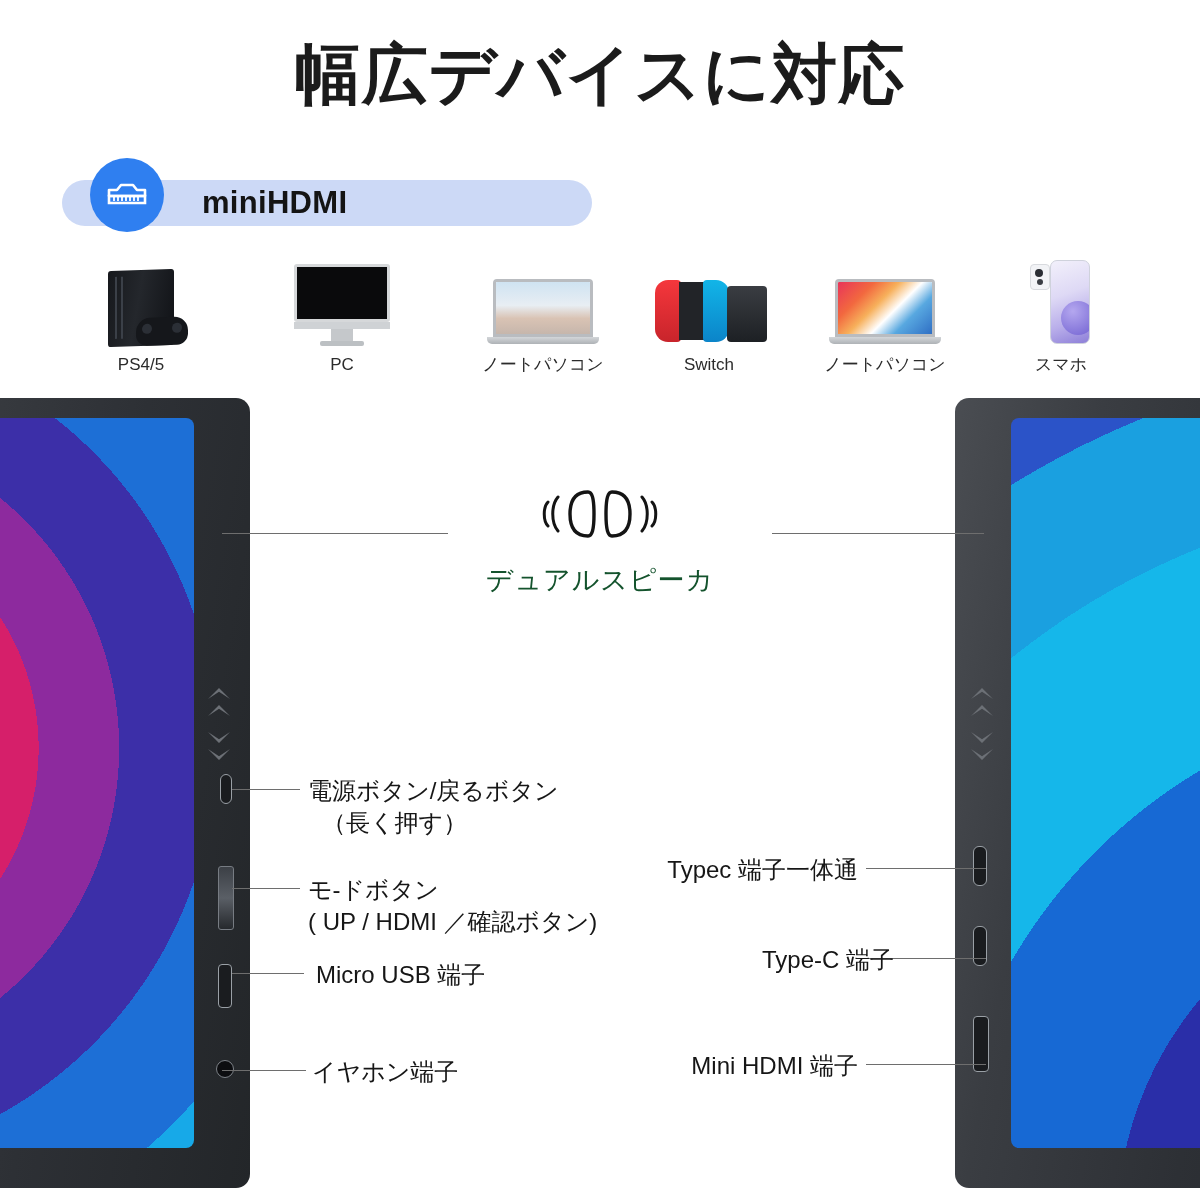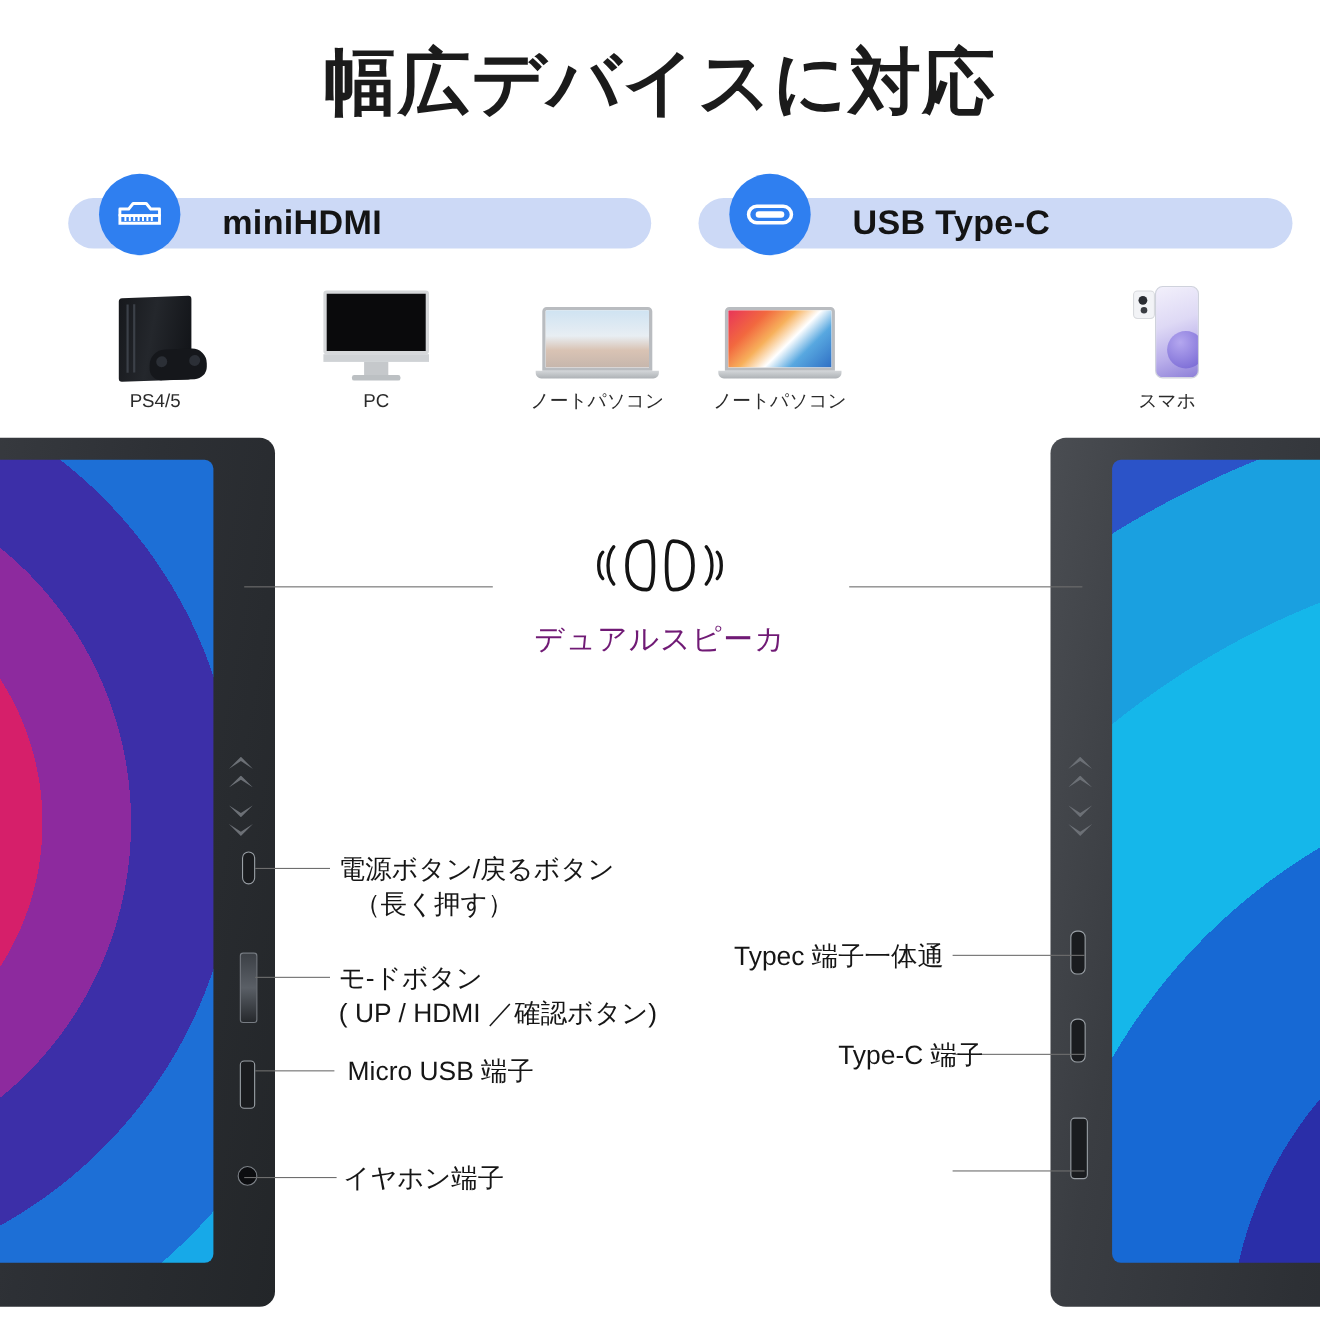--- a/index.html
+++ b/index.html
@@ -136,21 +136,21 @@
   .mon-right .p-c2 { left: 18px; top: 528px; width: 14px; height: 40px; border-radius: 6px; }
   .mon-right .p-hd { left: 18px; top: 618px; width: 16px; height: 56px; border-radius: 4px; }
 
   
   .leader { position:absolute; height:1px; background:#6e6e6e; }
   .callout-text { position:absolute; font-size:24px; color:#161616; line-height:1.35; white-space:nowrap; }
   .callout-text.rt { text-align:right; }
 
   
   .speaker-block { position:absolute; left:0; width:1200px; top:486px; text-align:center; }
-  .speaker-label { margin-top:16px; font-size:27px; color:#701a75; letter-spacing:1px; }
+  .speaker-label { margin-top:16px; font-size:27px; color:#14532d; letter-spacing:1px; }
 </style>
 </head>
 <body>
 
 <div id="page">
 
   <div class="title">幅広デバイスに対応</div>
 
   <div class="badge left">
     <div class="circle">
@@ -164,29 +164,20 @@
           <line x1="20" y1="14" x2="20" y2="19"></line>
           <line x1="24" y1="14" x2="24" y2="19"></line>
           <line x1="28" y1="14" x2="28" y2="19"></line>
           <line x1="32" y1="14" x2="32" y2="19"></line>
         </g>
       </svg>
     </div>
     <span class="badge-label">miniHDMI</span>
   </div>
 
-  <div class="badge right">
-    <div class="circle">
-      <svg width="44" height="24" viewBox="0 0 44 24" aria-hidden="true">
-        <rect x="2.5" y="4.5" width="39" height="15" rx="7.5" ry="7.5" fill="none" stroke="#ffffff" stroke-width="3.2"></rect>
-        <rect x="9" y="9" width="26" height="6" rx="3" ry="3" fill="#ffffff"></rect>
-      </svg>
-    </div>
-    <span class="badge-label">USB Type-C</span>
-  </div>
 
   <div class="devrow left">
 
     <div class="dev">
       <div class="art">
         <div class="ps-console">
             <div class="ps-pad"></div>
           </div>
       </div>
       <div class="devlabel">PS4/5</div>
@@ -214,20 +205,31 @@
           <div class="base"></div>
         </div>
       </div>
       <div class="devlabel">ノートパソコン</div>
     </div>
 
   </div>
 
   <div class="devrow right">
 
+    <div class="dev">
+      <div class="art">
+        <div class="switch">
+          <div class="jc-l"></div>
+            <div class="scr"></div>
+            <div class="jc-r"></div>
+            <div class="dock"></div>
+        </div>
+      </div>
+      <div class="devlabel">Switch</div>
+    </div>
 
     <div class="dev">
       <div class="art">
         <div class="laptop">
           <div class="lid">
               <div class="wall wall-mac"></div>
             </div>
           <div class="base"></div>
         </div>
       </div>
@@ -326,14 +328,17 @@
   <div class="callout-text rt" style="left:658px; top:854px; width:200px;">
     <div>Typec 端子一体通</div>
   </div>
 
   <div class="leader" style="left:866px; top:958px; width:120px;"></div>
   <div class="callout-text rt" style="left:694px; top:944px; width:200px;">
     <div>Type-C 端子</div>
   </div>
 
   <div class="leader" style="left:866px; top:1064px; width:120px;"></div>
+  <div class="callout-text rt" style="left:640px; top:1050px; width:218px;">
+    <div>Mini HDMI 端子</div>
+  </div>
 
 </div>
 
 </body></html>

